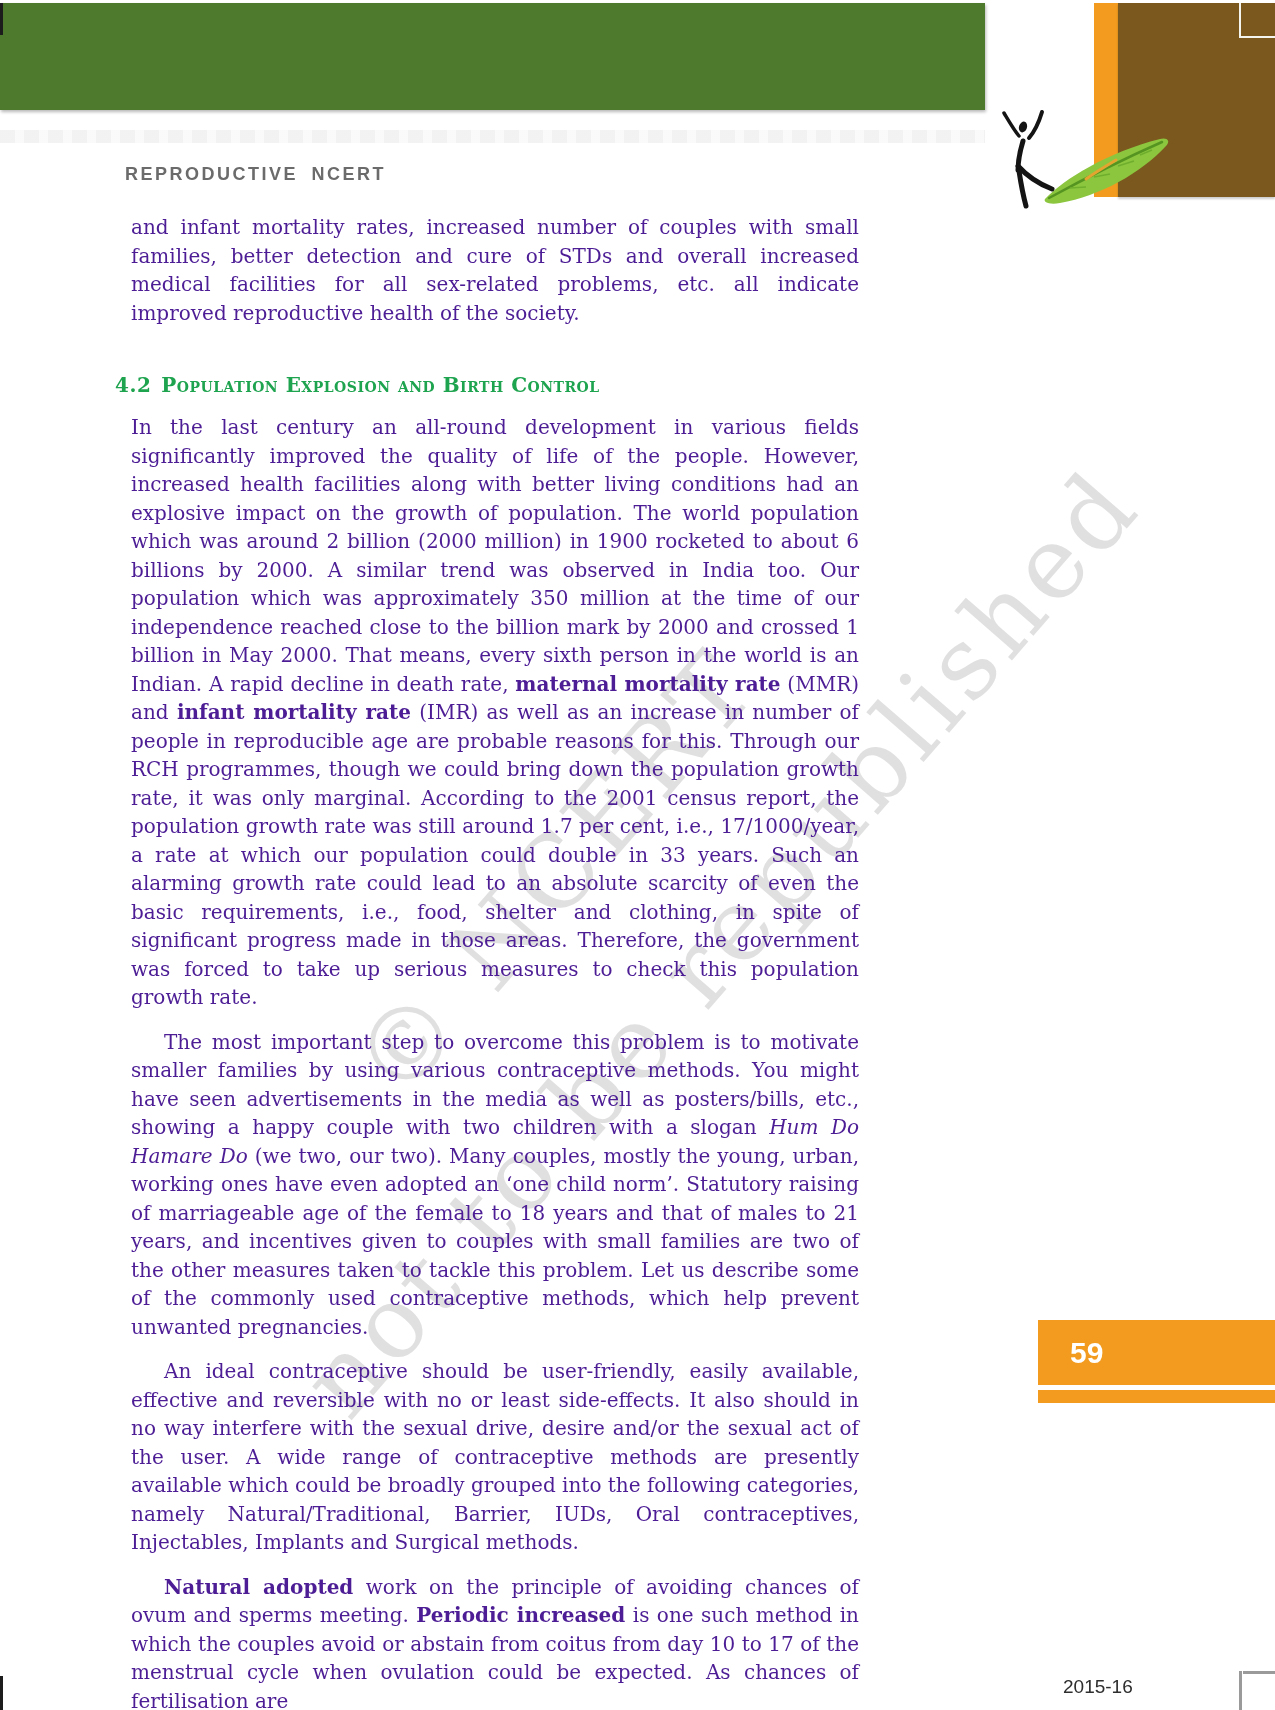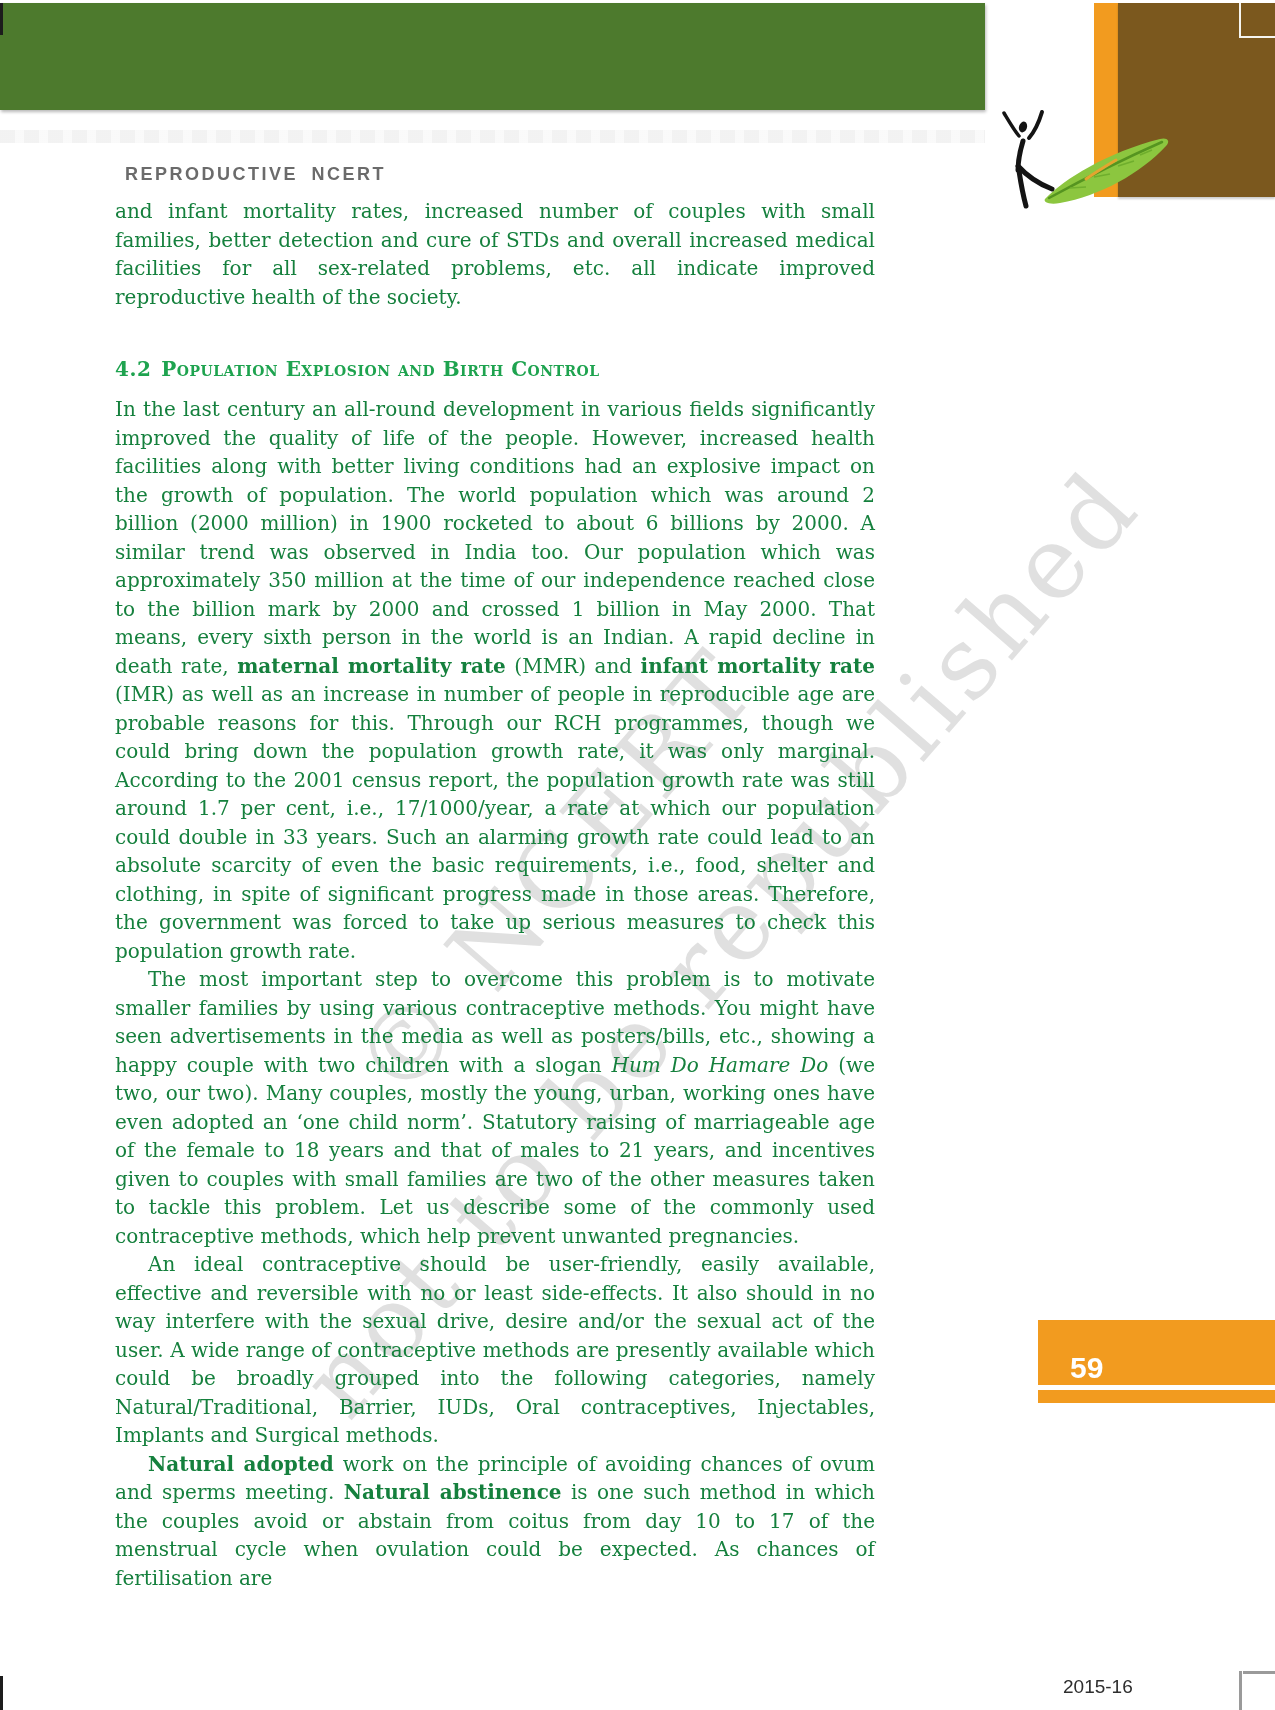--- a/index.html
+++ b/index.html
@@ -35,38 +35,38 @@
     transform:rotate(-49deg);text-align:center;
     font-family:"DejaVu Serif",serif;color:#c7c7c7;opacity:.55;
     font-size:100px;line-height:170px;letter-spacing:6px;white-space:nowrap;
     pointer-events:none;
   }
   
   .content{
     position:absolute;left:115px;top:190px;width:760px;z-index:1;
   }
   .content p{
-    margin:0;font-size:20px;line-height:28.5px;color:#15803d;
+    margin:16px;font-size:20px;line-height:28.5px;color:#4c1d95;
     text-align:justify;
   }
   .content p.indent{text-indent:33px;}
   .content p b{font-weight:700;}
   .content p i{font-style:italic;}
   p.p-first{padding-top:7px;}
   h2.section-heading{
     margin:46px 0 14px 0;font-size:20px;font-weight:700;color:#1ea34f;
     font-variant:small-caps;letter-spacing:.5px;
   }
   h2 .sec-num{margin-right:10px;}
   
   .page-badge{
     position:absolute;left:1038px;top:1320px;width:237px;height:65px;
     background:#f29b1f;color:#ffffff;z-index:2;
     font-family:"Liberation Sans",sans-serif;font-weight:700;font-size:30px;
-    display:flex;align-items:flex-end;padding-left:32px;box-sizing:border-box;
+    display:flex;align-items:center;padding-left:32px;box-sizing:border-box;
   }
   .page-badge-stripe{
     position:absolute;left:1038px;top:1390px;width:237px;height:13px;background:#f29b1f;
   }
   
   .footer-year{
     position:absolute;left:1063px;top:1676px;
     font-family:"Liberation Sans",sans-serif;font-size:19px;color:#2e2e2e;
   }
   .corner-br-h{position:absolute;left:1243px;top:1671px;width:32px;height:3px;background:#9a9a9a;}
@@ -109,21 +109,21 @@
 </div>
 
 <div class="content">
   <p class="p-first">and infant mortality rates, increased number of couples with small families, better detection and cure of STDs and overall increased medical facilities for all sex-related problems, etc. all indicate improved reproductive health of the society.</p>
   <h2 class="section-heading">
     <span class="sec-num">4.2</span><span>Population Explosion and Birth Control</span>
   </h2>
   <p>In the last century an all-round development in various fields significantly improved the quality of life of the people. However, increased health facilities along with better living conditions had an explosive impact on the growth of population. The world population which was around 2 billion (2000 million) in 1900 rocketed to about 6 billions  by 2000. A similar trend was observed in India too. Our population which was approximately 350 million at the time of our independence reached close to the billion mark by 2000 and crossed 1 billion in May 2000. That means, every sixth person in the world is an Indian. A rapid decline in death rate, <b>maternal mortality rate</b> (MMR) and <b>infant mortality rate</b> (IMR) as well as an increase in number of people in reproducible age are probable reasons for this. Through our RCH programmes, though we could bring down the population growth rate, it was only marginal. According to the 2001 census report, the population growth rate was still around  1.7 per cent, i.e., 17/1000/year, a rate at which our population could double in 33 years. Such an alarming growth rate could lead to an absolute scarcity of even the basic requirements, i.e., food, shelter and clothing, in spite of significant progress made in those areas. Therefore, the government was forced to take up serious measures to check this population growth rate.</p>
   <p class="indent">The most important step to overcome this problem is to motivate smaller families by using various contraceptive methods. You might have seen advertisements in the media as well as posters/bills, etc., showing a happy couple with two children with a slogan <i>Hum Do Hamare Do</i> (we two, our two). Many couples, mostly the young, urban, working ones have even adopted an ‘one child norm’. Statutory raising of marriageable age of the female to 18 years and that of males to 21 years, and incentives given to couples with small families are two of the other measures taken to tackle this problem. Let us describe some of the commonly used contraceptive methods, which help prevent unwanted pregnancies.</p>
   <p class="indent">An ideal contraceptive should be user-friendly, easily available, effective and reversible with no or least side-effects. It also should in no way interfere with the sexual drive, desire and/or the sexual act of the user. A wide range of contraceptive methods are presently available which could be broadly grouped into the following categories, namely Natural/Traditional, Barrier, IUDs, Oral contraceptives, Injectables, Implants and Surgical methods.</p>
-  <p class="indent"><b>Natural adopted</b> work on the principle of avoiding chances of ovum and sperms meeting. <b>Natural abstinence</b> is one such method in which the couples avoid or abstain from coitus from day 10 to 17 of the menstrual cycle when ovulation could be expected. As chances of fertilisation are</p>
+  <p class="indent"><b>Natural adopted</b> work on the principle of avoiding chances of ovum and sperms meeting. <b>Periodic increased</b> is one such method in which the couples avoid or abstain from coitus from day 10 to 17 of the menstrual cycle when ovulation could be expected. As chances of fertilisation are</p>
 </div>
 
 <div class="page-badge">
   <span>59</span>
 </div>
 <div class="page-badge-stripe"></div>
 
 <div class="footer-year">2015-16</div>
 <div class="corner-br-h"></div>
 <div class="corner-br-v"></div>

